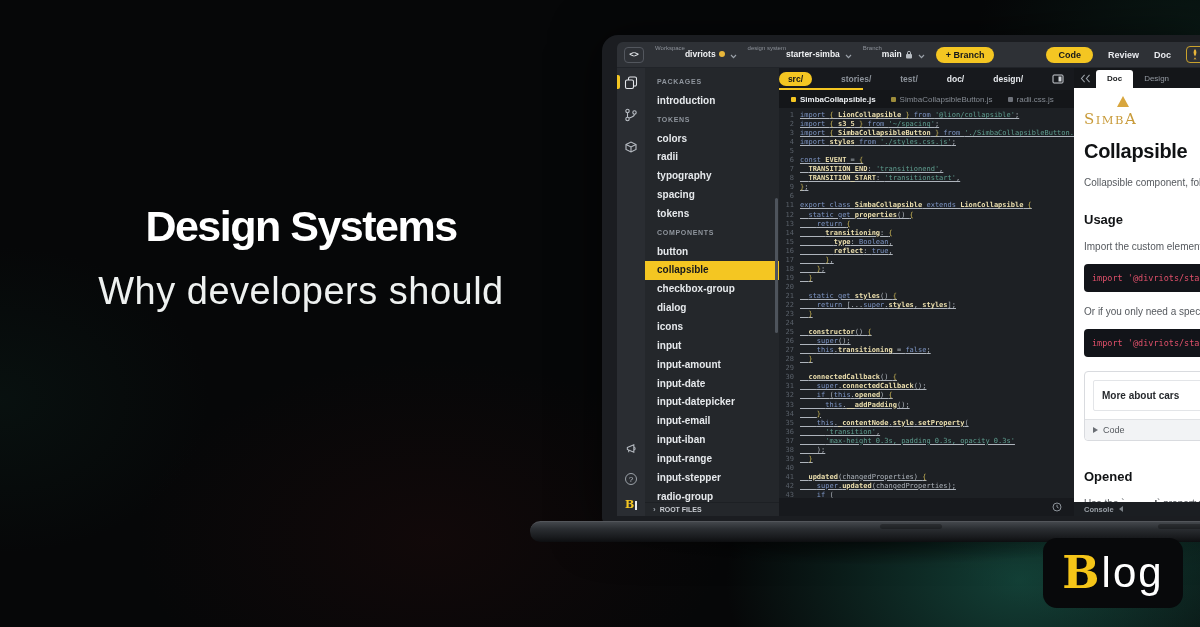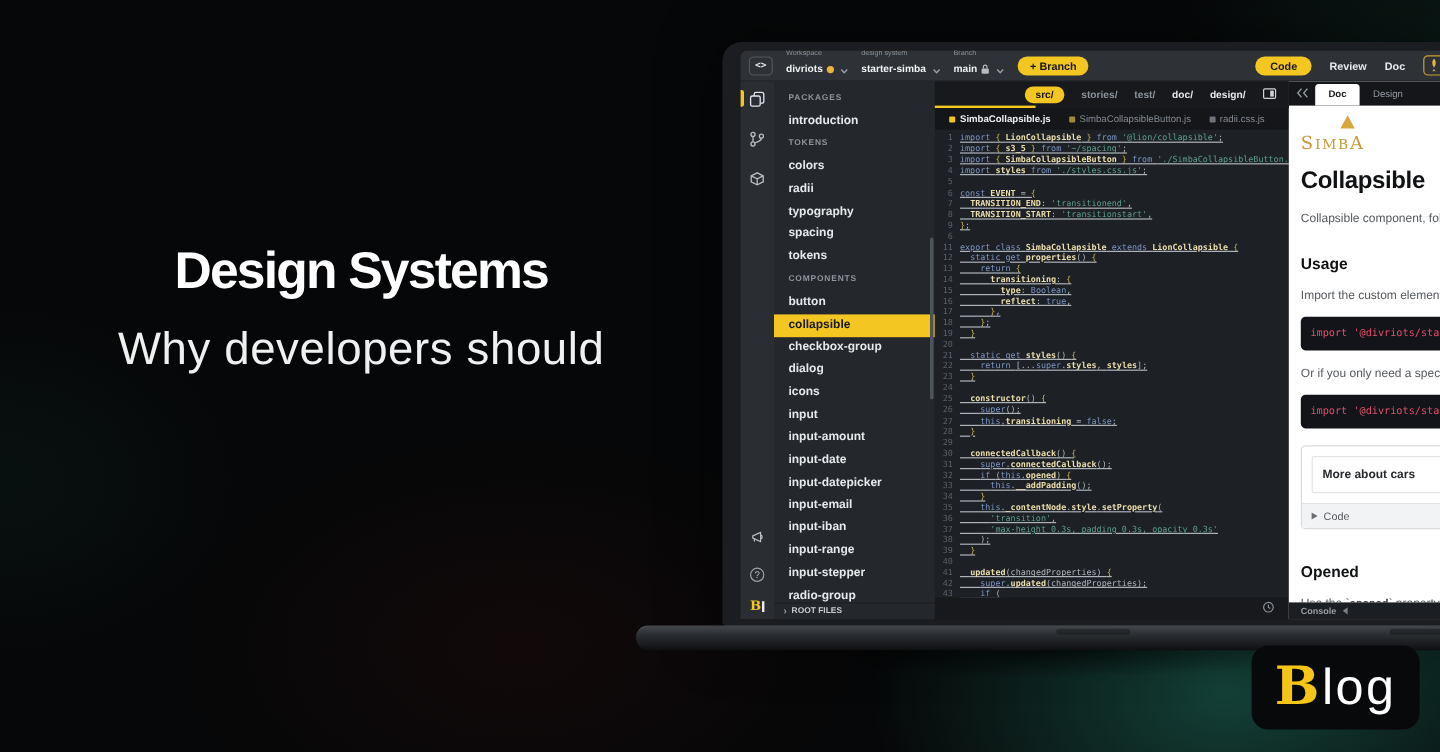--- a/index.html
+++ b/index.html
@@ -32,21 +32,21 @@
   .base::before{left:350px;} .base::after{left:628px;}
   .screen{position:absolute;left:602px;top:35px;width:612px;height:487px;background:#1b1d21;
     border-radius:16px 0 0 4px;box-shadow:0 4px 50px rgba(0,0,0,.6);padding:7px 0 6px 15px;}
   .app{width:100%;height:100%;display:flex;flex-direction:column;background:#1d2024;
     border-radius:6px 0 0 0;overflow:hidden;}
   
   .topbar{flex:0 0 26px;background:#2e3136;display:flex;align-items:center;gap:11px;
     padding:0 8px 0 7px;border-bottom:1px solid #212429;}
   .logo-chip{width:20px;height:16px;border:1px solid #53575e;border-radius:4px;color:#e5e8ec;
     font:bold 8px "DejaVu Sans Mono",monospace;display:flex;align-items:center;justify-content:center;}
-  .tb-group{display:flex;flex-direction:column;justify-content:center;line-height:1.15;}
+  .tb-group{display:flex;flex-direction:row;justify-content:center;line-height:1.15;}
   .tb-label{font-size:6px;color:#8d929a;}
   .tb-value-row{display:flex;align-items:center;gap:3px;}
   .tb-value{font-size:8.5px;font-weight:bold;color:#f0f2f4;}
   .medal{width:6px;height:6px;border-radius:50%;background:#e8b63a;display:inline-block;}
   .chev{display:inline-block;margin-left:2px;}
   .branch-btn{background:#f4c622;color:#15171a;border:0;font-weight:bold;font-size:9px;
     padding:3px 10px;border-radius:9px;font-family:inherit;}
   .tb-right{margin-left:auto;display:flex;align-items:center;gap:15px;padding-right:2px;}
   .pill{background:#f4c622;color:#15171a;font-size:9px;font-weight:bold;padding:3px 12px;border-radius:9px;}
   .tb-link{font-size:9px;font-weight:bold;color:#e8eaee;}
@@ -69,21 +69,21 @@
   .shead{height:18.85px;line-height:18.85px;padding-left:12px;font-size:7px;font-weight:bold;
     letter-spacing:.7px;color:#8f959d;}
   .sitem{height:18.85px;line-height:18.85px;padding-left:12px;font-size:10px;font-weight:bold;color:#e6e9ec;}
   .sitem.active{background:#f4c622;color:#17191c;}
   .sscroll{position:absolute;right:1px;top:130px;width:3px;height:135px;border-radius:2px;background:#4e545c;}
   .rootfiles{flex:0 0 14px;display:flex;align-items:center;gap:4px;padding-left:8px;
     font-size:7px;font-weight:bold;color:#c9cdd2;border-top:1px solid #1d2024;}
   .rootfiles .rchev{font-size:8px;color:#9aa0a7;line-height:1;}
   
   .editor{flex:1;min-width:0;display:flex;flex-direction:column;background:#1d2024;}
-  .pathbar{flex:0 0 22px;display:flex;align-items:center;justify-content:flex-end;gap:14px;
+  .pathbar{flex:0 0 22px;display:flex;align-items:center;justify-content:flex-end;gap:29px;
     padding-right:10px;background:#17191d;position:relative;}
   .pathbar::after{content:'';position:absolute;left:0;bottom:0;width:84px;height:2px;background:#f4c622;}
   .ptab{font-size:8.5px;font-weight:bold;color:#8d939b;}
   .ptab.bold{color:#e6e9ed;}
   .ptab.active{background:#f4c622;color:#141619;padding:2px 9px;border-radius:8px;}
   .filebar{flex:0 0 18px;display:flex;align-items:center;gap:15px;padding-left:12px;background:#141619;}
   .ftab{display:flex;align-items:center;gap:4px;font-size:8px;color:#858b93;}
   .ftab.active{color:#eef1f4;font-weight:bold;text-align:center;}
   .fdot{width:5px;height:5px;border-radius:1px;flex:0 0 5px;}
   .d1{background:#f4c622;} .d2{background:#9d8c3a;} .d3{background:#6e727a;}

